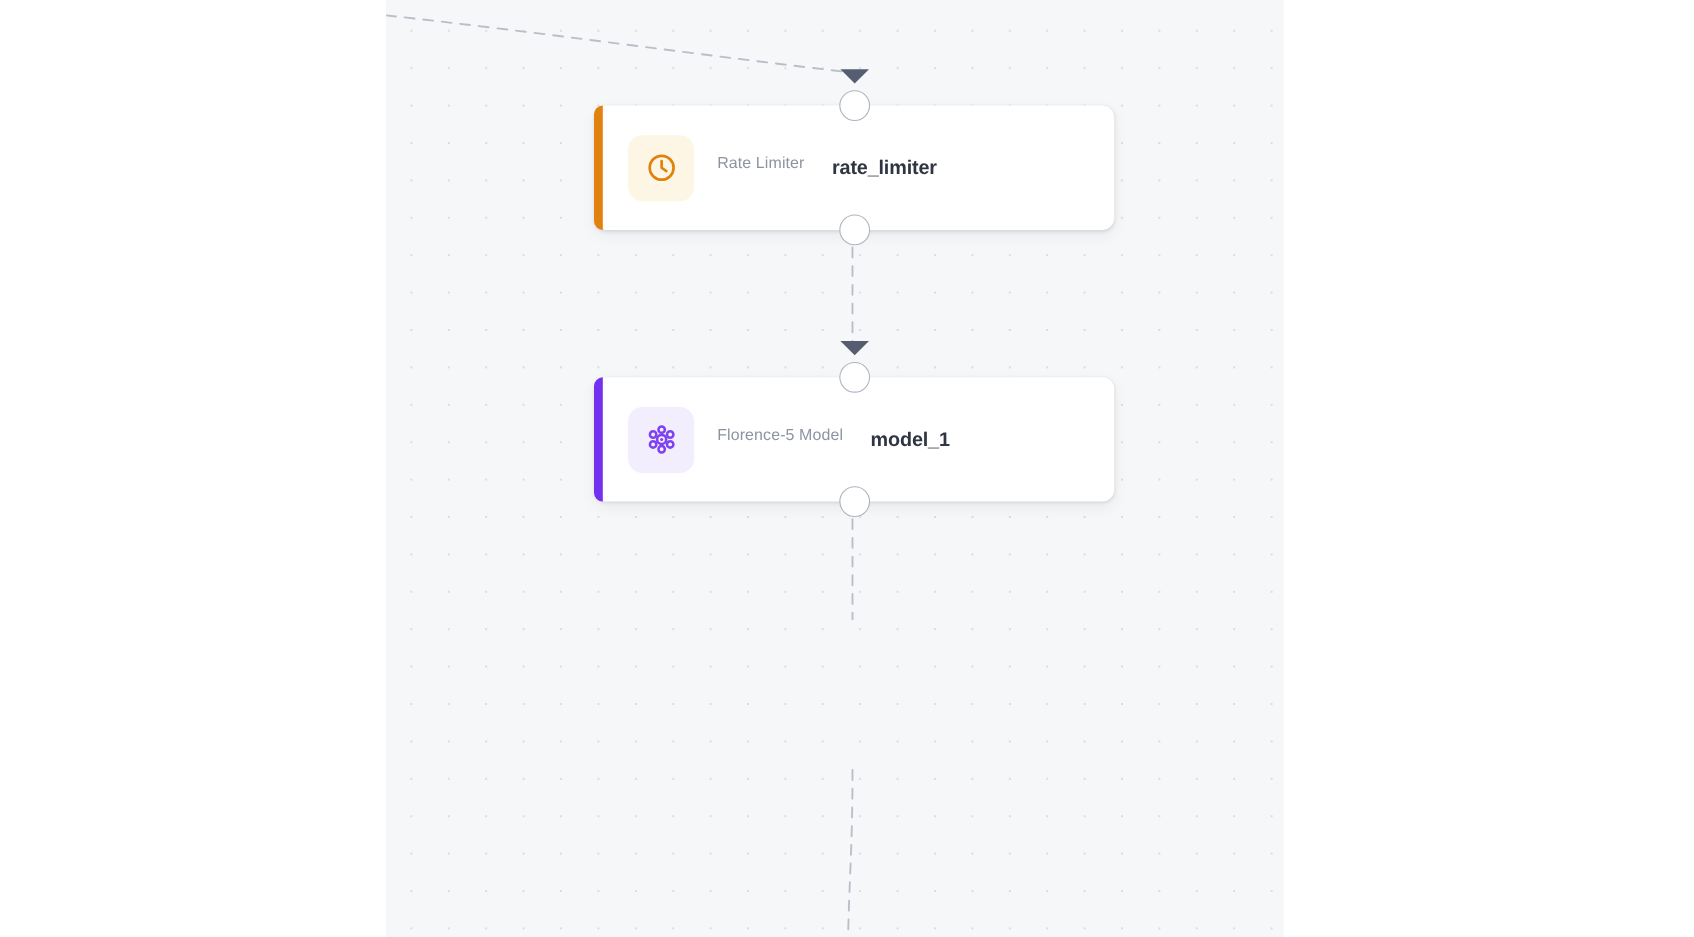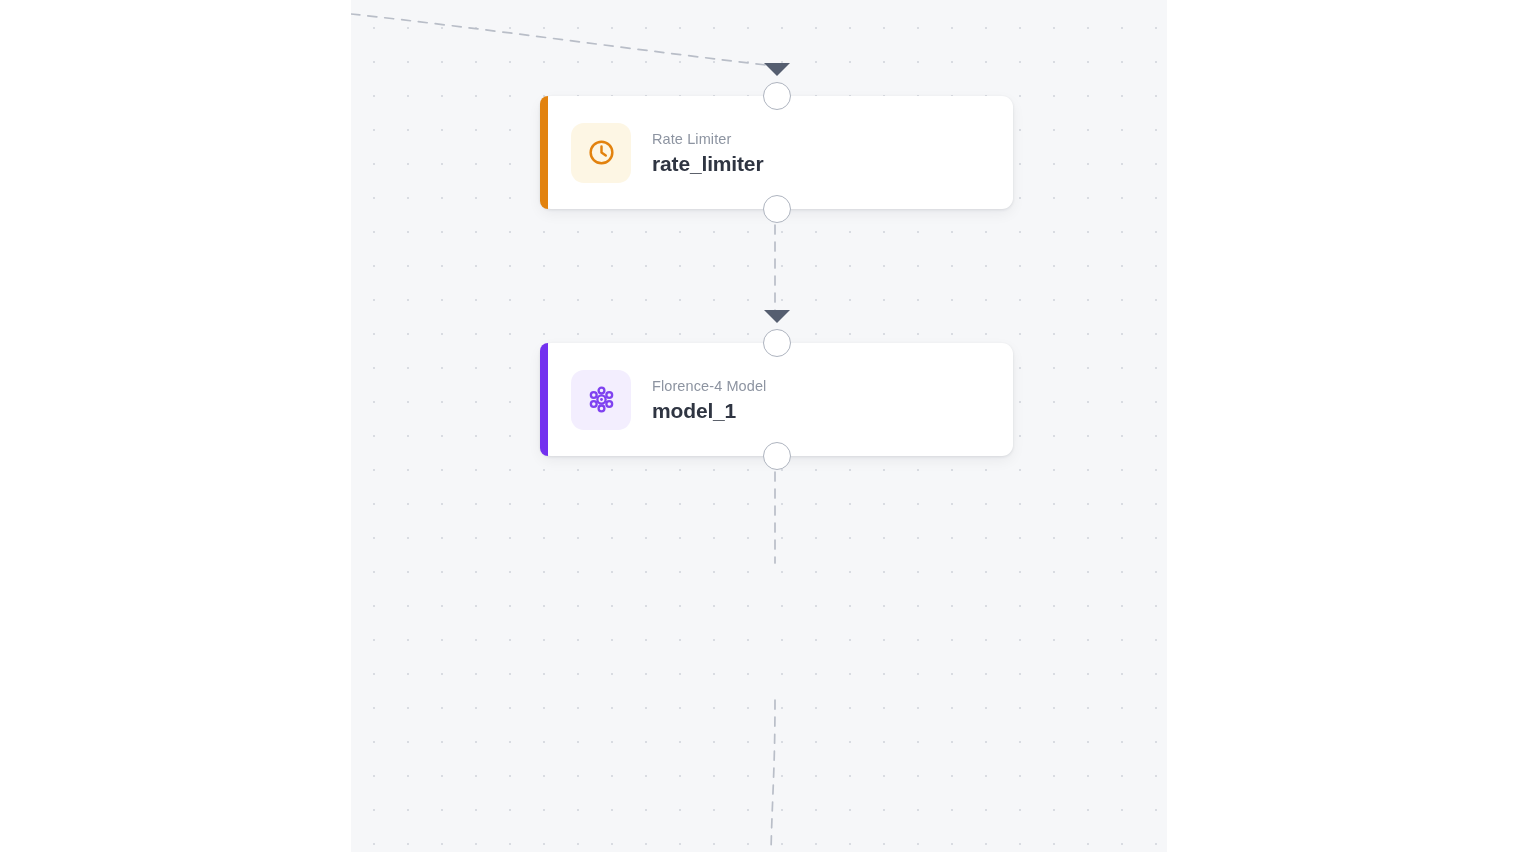--- a/index.html
+++ b/index.html
@@ -47,30 +47,30 @@
     display:flex; align-items:center;
     padding-left:31px; gap:21px;
     width:100%; height:100%;
   }
   .icon-tile {
     width:60px; height:60px;
     border-radius:13px;
     display:flex; align-items:center; justify-content:center;
     flex:0 0 60px;
   }
-  .node-text { display:flex; flex-direction:column; gap:2px; min-width:0; }
+  .node-text { display:flex; flex-direction:row; gap:2px; min-width:0; }
   .node-title {
     font-size:14.5px; line-height:19px;
     color:#8d94a1; font-weight:400;
     letter-spacing:.1px; white-space:nowrap;
   }
   .node-name {
-    font-size:21px; line-height:25px;
+    font-size:18px; line-height:25px;
     color:#2f3542; font-weight:700;
-    letter-spacing:-.15px; white-space:nowrap;
+    letter-spacing:-.15px; white-space:nowrap;margin-left:23px;
   }
 
   
   .port {
     position:absolute;
     width:28px; height:28px;
     border-radius:50%;
     background:#ffffff;
     border:1.6px solid #aeb4bf;
     left:50%; margin-left:-14px;
@@ -136,21 +136,21 @@
             <circle cx="12" cy="12" r="1.1" fill="#7f42f0" stroke="none"></circle>
             <circle cx="12" cy="5.1" r="2.25"></circle>
             <circle cx="18" cy="8.5" r="2.25"></circle>
             <circle cx="18" cy="15.5" r="2.25"></circle>
             <circle cx="12" cy="18.9" r="2.25"></circle>
             <circle cx="6" cy="15.5" r="2.25"></circle>
             <circle cx="6" cy="8.5" r="2.25"></circle>
           </svg>
         </div>
         <div class="node-text">
-          <div class="node-title">Florence-4 Model</div>
+          <div class="node-title">Florence-5 Model</div>
           <div class="node-name">model_1</div>
         </div>
       </div>
       <div class="port top"></div>
       <div class="port bottom"></div>
     </div>
 
 
   </div>
 </div>

